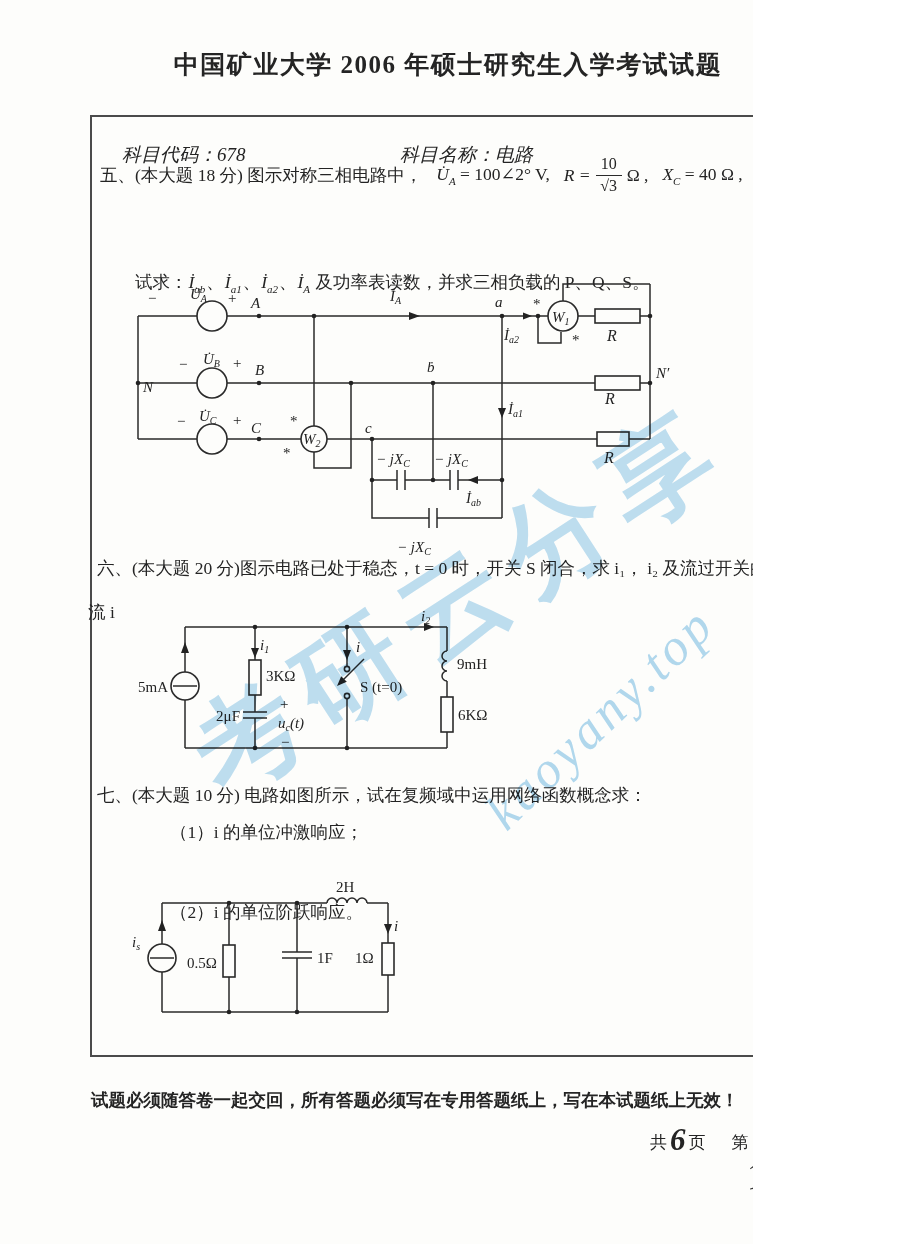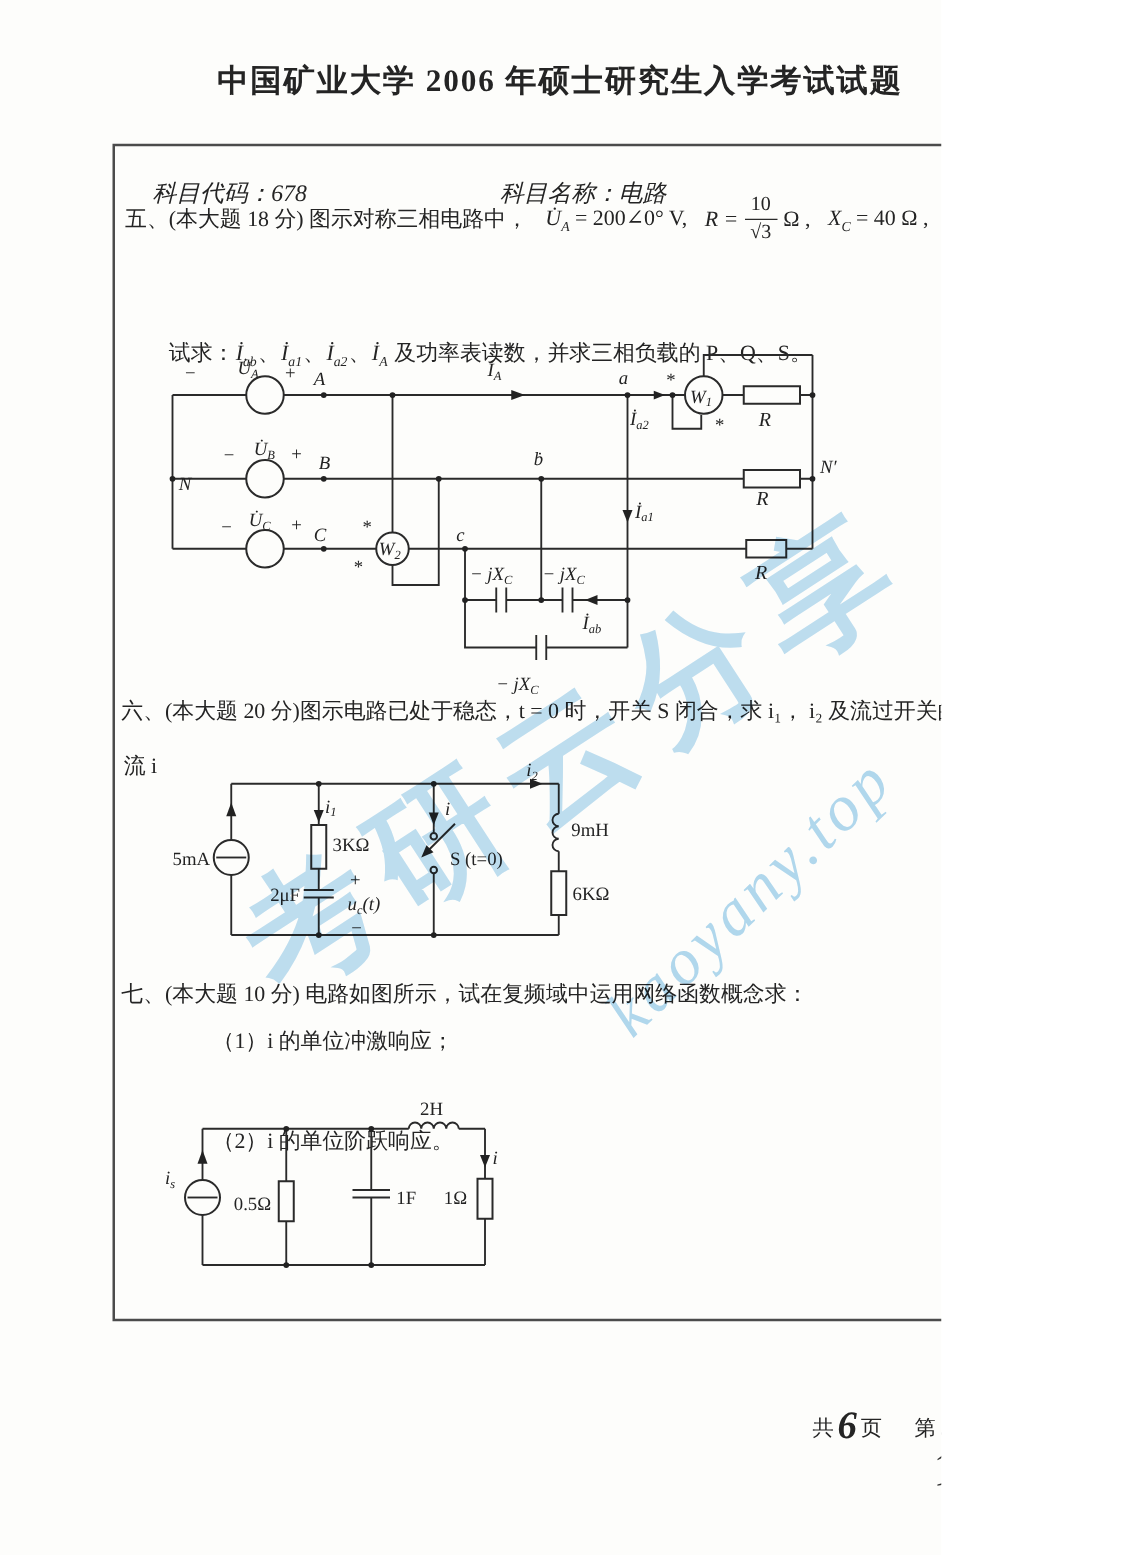--- a/index.html
+++ b/index.html
@@ -13,21 +13,21 @@
   #q5line .gap{margin-left:14px;white-space:nowrap;}
   .ivar{font-style:italic;}
   sub{font-size:11px;font-style:italic;}
   .frac{display:inline-flex;flex-direction:column;align-items:center;line-height:1.05;font-size:16px;margin:0 5px;}
   .frac .num{padding:0 5px 2px 5px;border-bottom:1.4px solid #2a2a2a;}
   .frac .den{padding-top:2px;}
   #q5ask{top:270px;left:135px;font-size:17.5px;white-space:nowrap;}
   #q5ask .cur{margin:0 1px;}
   .qtext{font-size:17.5px;}
   #q6l1{top:556px;left:97px;width:708px;}
-  #q6l2{top:600px;left:99px;}
+  #q6l2{top:600px;left:88px;}
   #q7lead{top:783px;left:97px;}
   #q7i1{top:820px;left:170px;}
   #q7i2{top:860px;left:170px;margin-top:40px;}
   #footnote{top:1088px;left:91px;font-size:17.5px;font-weight:700;}
   #pageinfo{top:1120px;left:650px;font-size:17px;display:flex;align-items:baseline;}
   #pageinfo .hw6{font-size:31px;font-style:italic;font-weight:700;margin:0 3px;position:relative;top:2px;}
   #pageinfo .sp{width:26px;}
   #pageinfo .n5{font-size:14px;margin:0 4px;}
   #hw125{top:1150px;left:746px;font-size:38px;font-style:italic;transform:rotate(-10deg);color:#333;}
   .wm{pointer-events:none;mix-blend-mode:multiply;color:#7fbfe6;z-index:5;text-align:center;}
@@ -52,21 +52,21 @@
 
   <div class="abs" id="title">中国矿业大学 2006 年硕士研究生入学考试试题</div>
 
   <div class="abs" id="frame"></div>
 
   <div class="abs subj" style="left:122px;"><span>科目代码：</span><span>678</span></div>
   <div class="abs subj" style="left:400px;"><span>科目名称：</span><span>电路</span></div>
 
   <div class="abs" id="q5line">
     <span>五、(本大题 18 分) 图示对称三相电路中，</span>
-    <span class="gap"><span class="ivar">U̇</span><sub>A</sub> <span>= 200∠0° V,</span></span>
+    <span class="gap"><span class="ivar">U̇</span><sub>A</sub> <span>= 100∠2° V,</span></span>
     <span class="gap ivar">R =</span>
     <span class="frac">
         <span class="num">10</span>
         <span class="den">√3</span>
       </span>
     <span>Ω ,</span>
     <span class="gap"><span class="ivar">X</span><sub>C</sub> <span>= 40 Ω ,</span></span>
   </div>
 
   <div class="abs" id="q5ask">
@@ -238,20 +238,21 @@
         <circle class="dot" cx="297" cy="1012" r="2.3"></circle>
     </g>
     <text class="lv" x="132" y="947"><tspan>i</tspan><tspan class="sb" dy="3">s</tspan></text>
     <text class="lu" x="187" y="968">0.5Ω</text>
     <text class="lu" x="317" y="963">1F</text>
     <text class="lu" x="336" y="892">2H</text>
     <text class="lv" x="394" y="931">i</text>
     <text class="lu" x="355" y="963">1Ω</text>
   </svg>
 
+  <div class="abs" id="footnote">试题必须随答卷一起交回，所有答题必须写在专用答题纸上，写在本试题纸上无效！</div>
   <div class="abs" id="pageinfo">
     <span>共</span>
     <span class="hw6">6</span>
     <span>页</span>
     <span class="sp"></span>
     <span>第</span>
     <span class="n5">5</span>
     <span>页</span>
   </div>
   <div class="abs" id="hw125">125</div>

